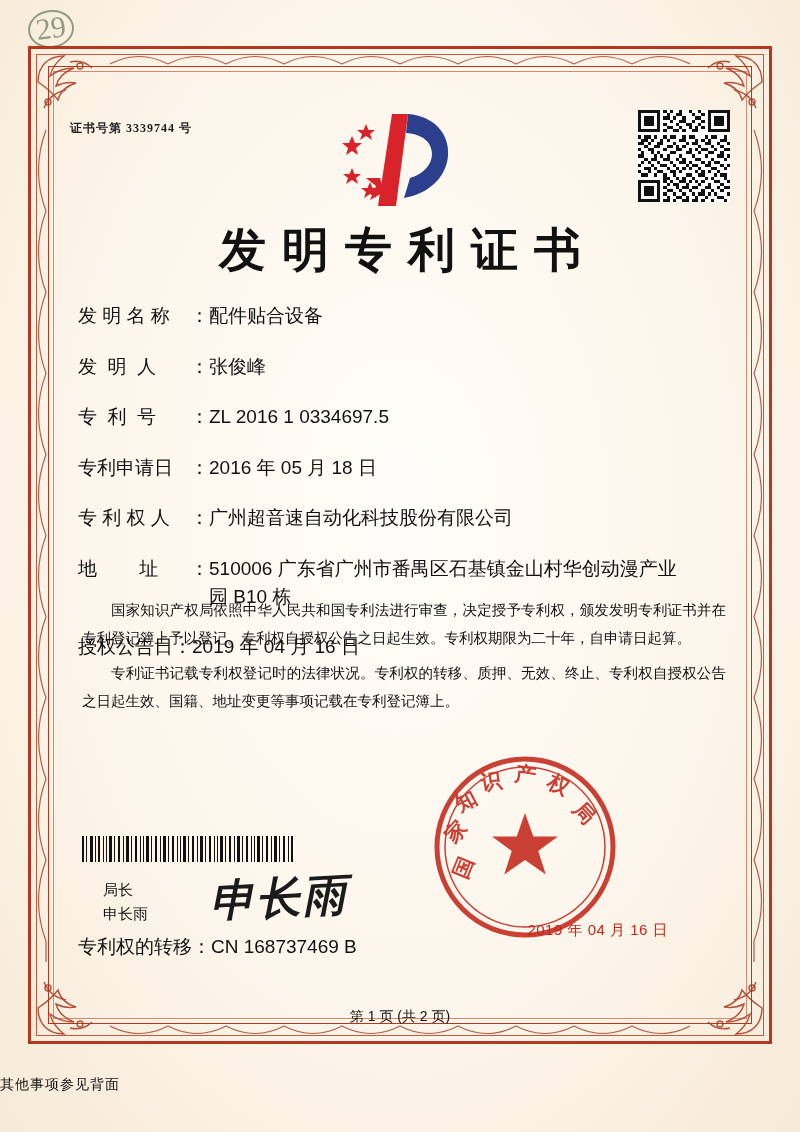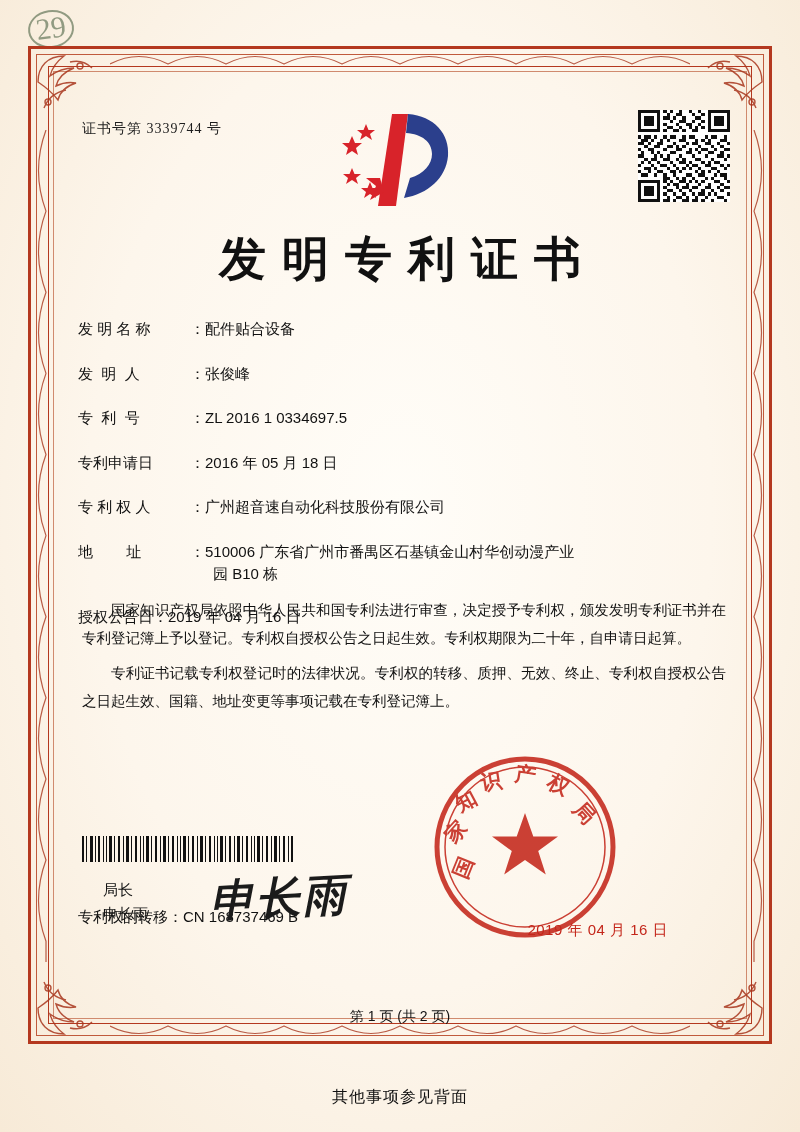--- a/index.html
+++ b/index.html
@@ -116,26 +116,27 @@
   .content {
     position: absolute;
     left: 70px;
     right: 70px;
     top: 96px;
     bottom: 120px;
   }
 
   .cert-no {
     position: absolute;
-    left: 12px;
+    left: 0;
     top: 24px;
     font-family: "Liberation Serif", serif;
-    font-size: 14px;
+    font-size: 12px;
     letter-spacing: 1px;
     color: #1d1d1d;
+    font-weight: bold;
   }
 
   .emblem {
     position: absolute;
     left: 50%;
     transform: translateX(-50%);
     top: 10px;
     width: 140px;
     height: 110px;
   }
@@ -145,36 +146,36 @@
     right: 0;
     top: 14px;
     width: 92px;
     height: 92px;
   }
 
   .title {
     position: absolute;
     left: 0;
     right: 0;
-    top: 132px;
+    top: 123px;
     text-align: center;
     font-family: "Liberation Serif", serif;
     font-size: 47px;
     font-weight: bold;
     letter-spacing: 16px;
     text-indent: 16px;
     color: #111;
   }
 
   .fields {
     position: absolute;
     left: 8px;
     right: 0;
-    top: 222px;
-    font-size: 15px;
+    top: 206px;
+    font-size: 19px;
     color: #111;
   }
   .field-row {
     display: flex;
     align-items: flex-start;
     margin-bottom: 22px;
     line-height: 1.5;
   }
   .field-label {
     width: 112px;
@@ -182,21 +183,21 @@
     white-space: pre;
     letter-spacing: 0;
   }
   .field-colon {
     flex: 0 0 10px;
     text-align: left;
   }
   .field-value {
     flex: 1 1 auto;
   }
-  .field-value .indent2 { display: block; margin-left: 8px; }
+  .field-value .indent2 { display: block; }
 
   .row-two {
     display: flex;
     margin-bottom: 6px;
     flex-direction: column;
   }
   .row-two .half {
     display: flex;
     align-items: baseline;
   }
@@ -275,23 +276,23 @@
     text-align: center;
     font-size: 14px;
     color: #111;
     margin-top: 17px;
   }
 
   .footer-note {
     position: absolute;
     left: 0;
     right: 0;
-    bottom: 24px;
-    text-align: center;
-    font-size: 16px;
+    bottom: 38px;
+    text-align: left;
+    font-size: 14px;
     color: #111;
     letter-spacing: 1px;
   }
 </style>
 </head>
 <body>
 
 <div class="page">
 
   <div class="handwritten-num">

